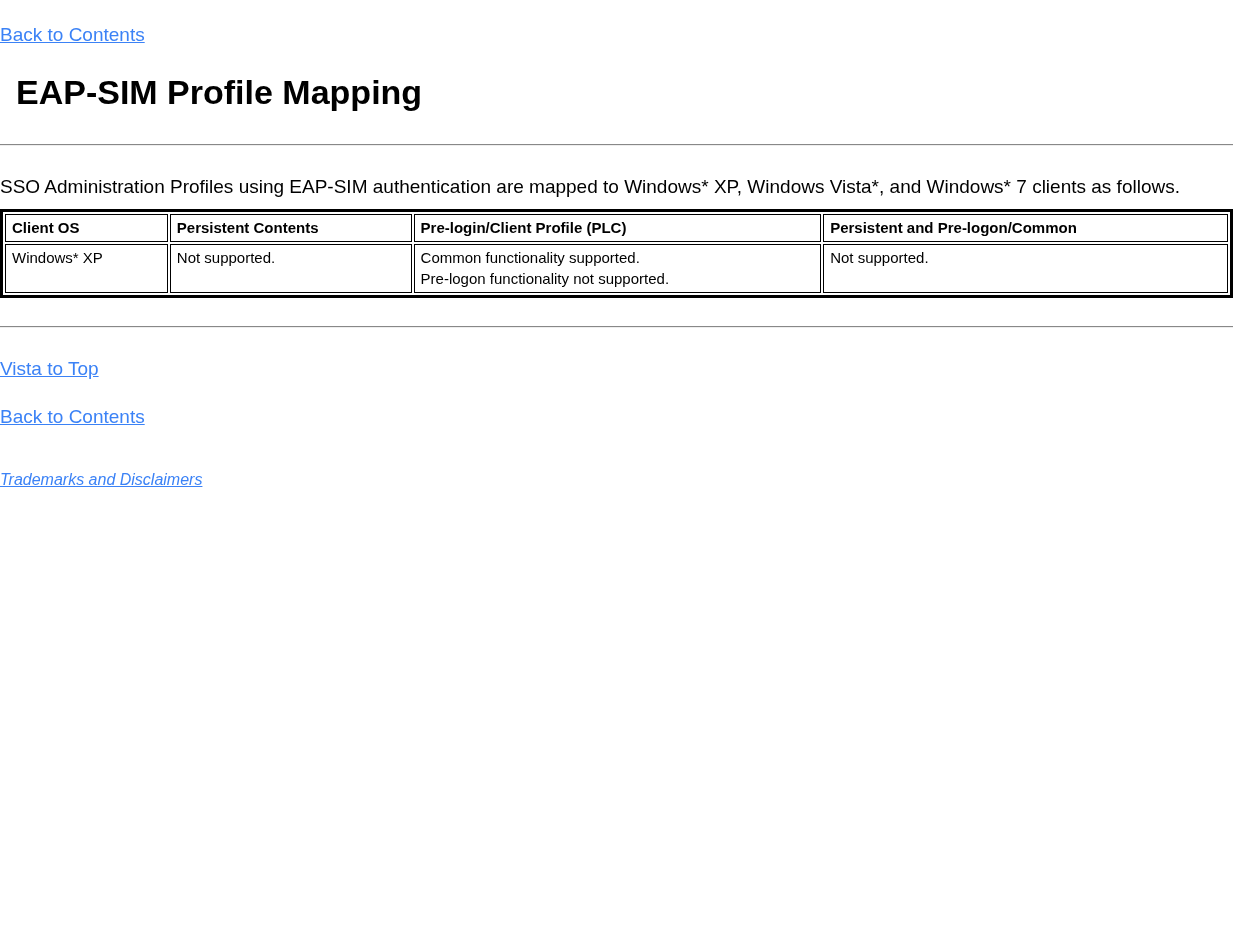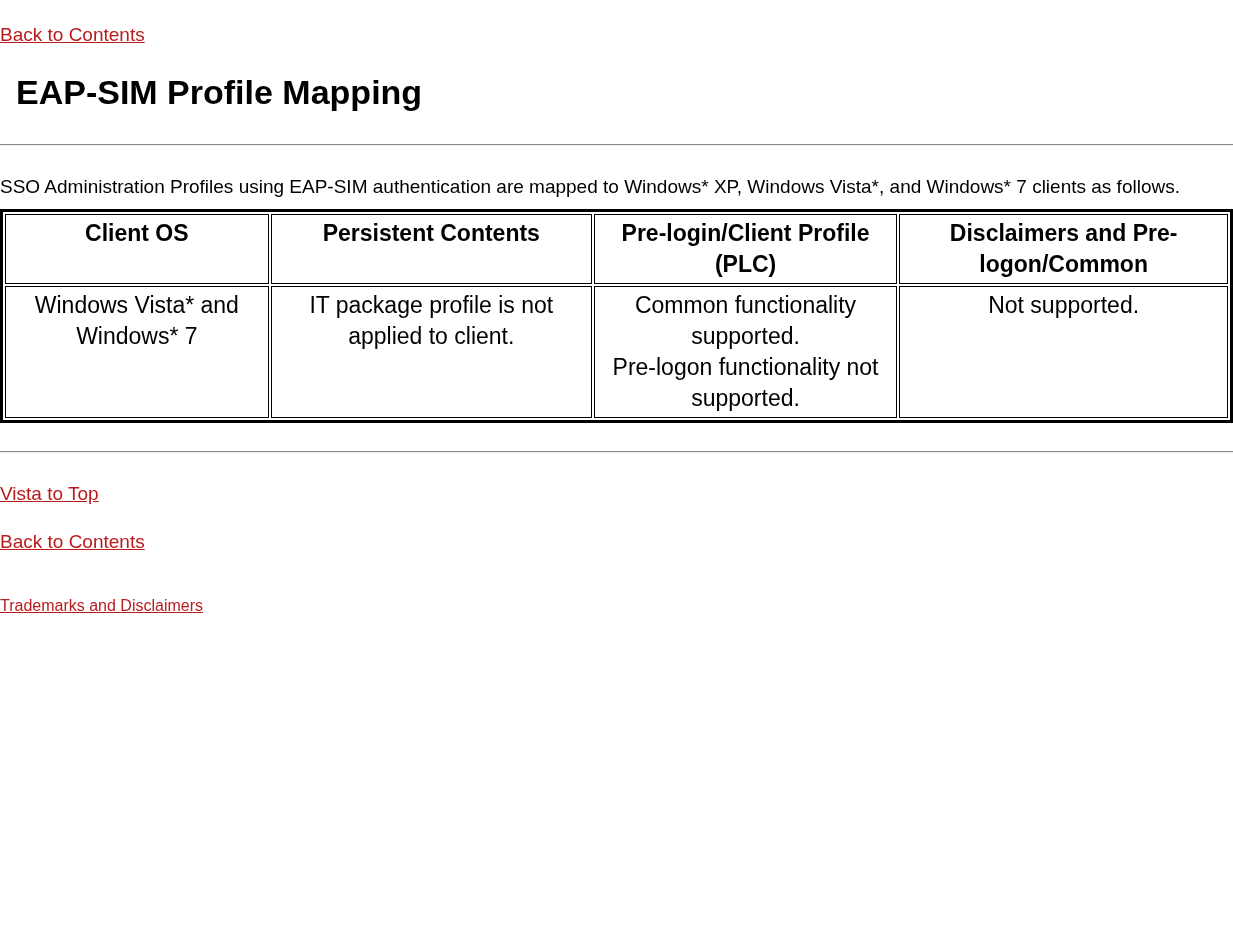--- a/index.html
+++ b/index.html
@@ -5,21 +5,21 @@
     body {
       font-family: Verdana, Geneva, sans-serif;
       font-size: 19px;
       color: #000;
       margin: 0;
       padding: 0;
       background: #fff;
       line-height: 1.35;
     }
     a {
-      color: #b91c1c;
+      color: #3b82f6;
       text-decoration: underline;
     }
     h1 {
       font-size: 34px;
       font-weight: bold;
       margin: 18px 0 20px 16px;
     }
     hr {
       border: none;
       border-top: 1px solid #888;
@@ -32,37 +32,38 @@
     table {
       border-collapse: separate;
       border-spacing: 2px;
       border: 3px solid #000;
       width: 100%;
       margin-bottom: 4px;
     }
     th, td {
       border: 1px solid #000;
       padding: 3px 6px;
-      text-align: center;
+      text-align: left;
       vertical-align: top;
-      font-size: 23px;
+      font-size: 15px;
     }
     th {
       font-weight: bold;
     }
     .link-block {
       margin: 22px 0;
     }
     .link-block a {
       font-size: 19px;
     }
     .small-link {
       font-size: 16px;
       display: inline-block;
       margin-top: 18px;
+      font-style: italic;
     }
   </style>
 </head>
 <body>
 
 
 
 <div class="link-block">
   <a href="#">Back to Contents</a>
 </div>
@@ -72,25 +73,25 @@
 <hr>
 
 <p class="intro">SSO Administration Profiles using EAP-SIM authentication are mapped to Windows* XP, Windows Vista*, and Windows* 7 clients as follows.</p>
 
 <table>
   <tbody>
       <tr>
     <th>Client OS</th>
     <th>Persistent Contents</th>
     <th>Pre-login/Client Profile (PLC)</th>
-    <th>Disclaimers and Pre-logon/Common</th>
+    <th>Persistent and Pre-logon/Common</th>
   </tr>
   <tr>
-    <td>Windows Vista* and Windows* 7</td>
-    <td>IT package profile is not applied to client.</td>
+    <td>Windows* XP</td>
+    <td>Not supported.</td>
     <td>
       <span>Common functionality supported.</span><br>
       <span>Pre-logon functionality not supported.</span>
     </td>
     <td>Not supported.</td>
   </tr>
 </tbody>
   </table>
 
 <hr>

